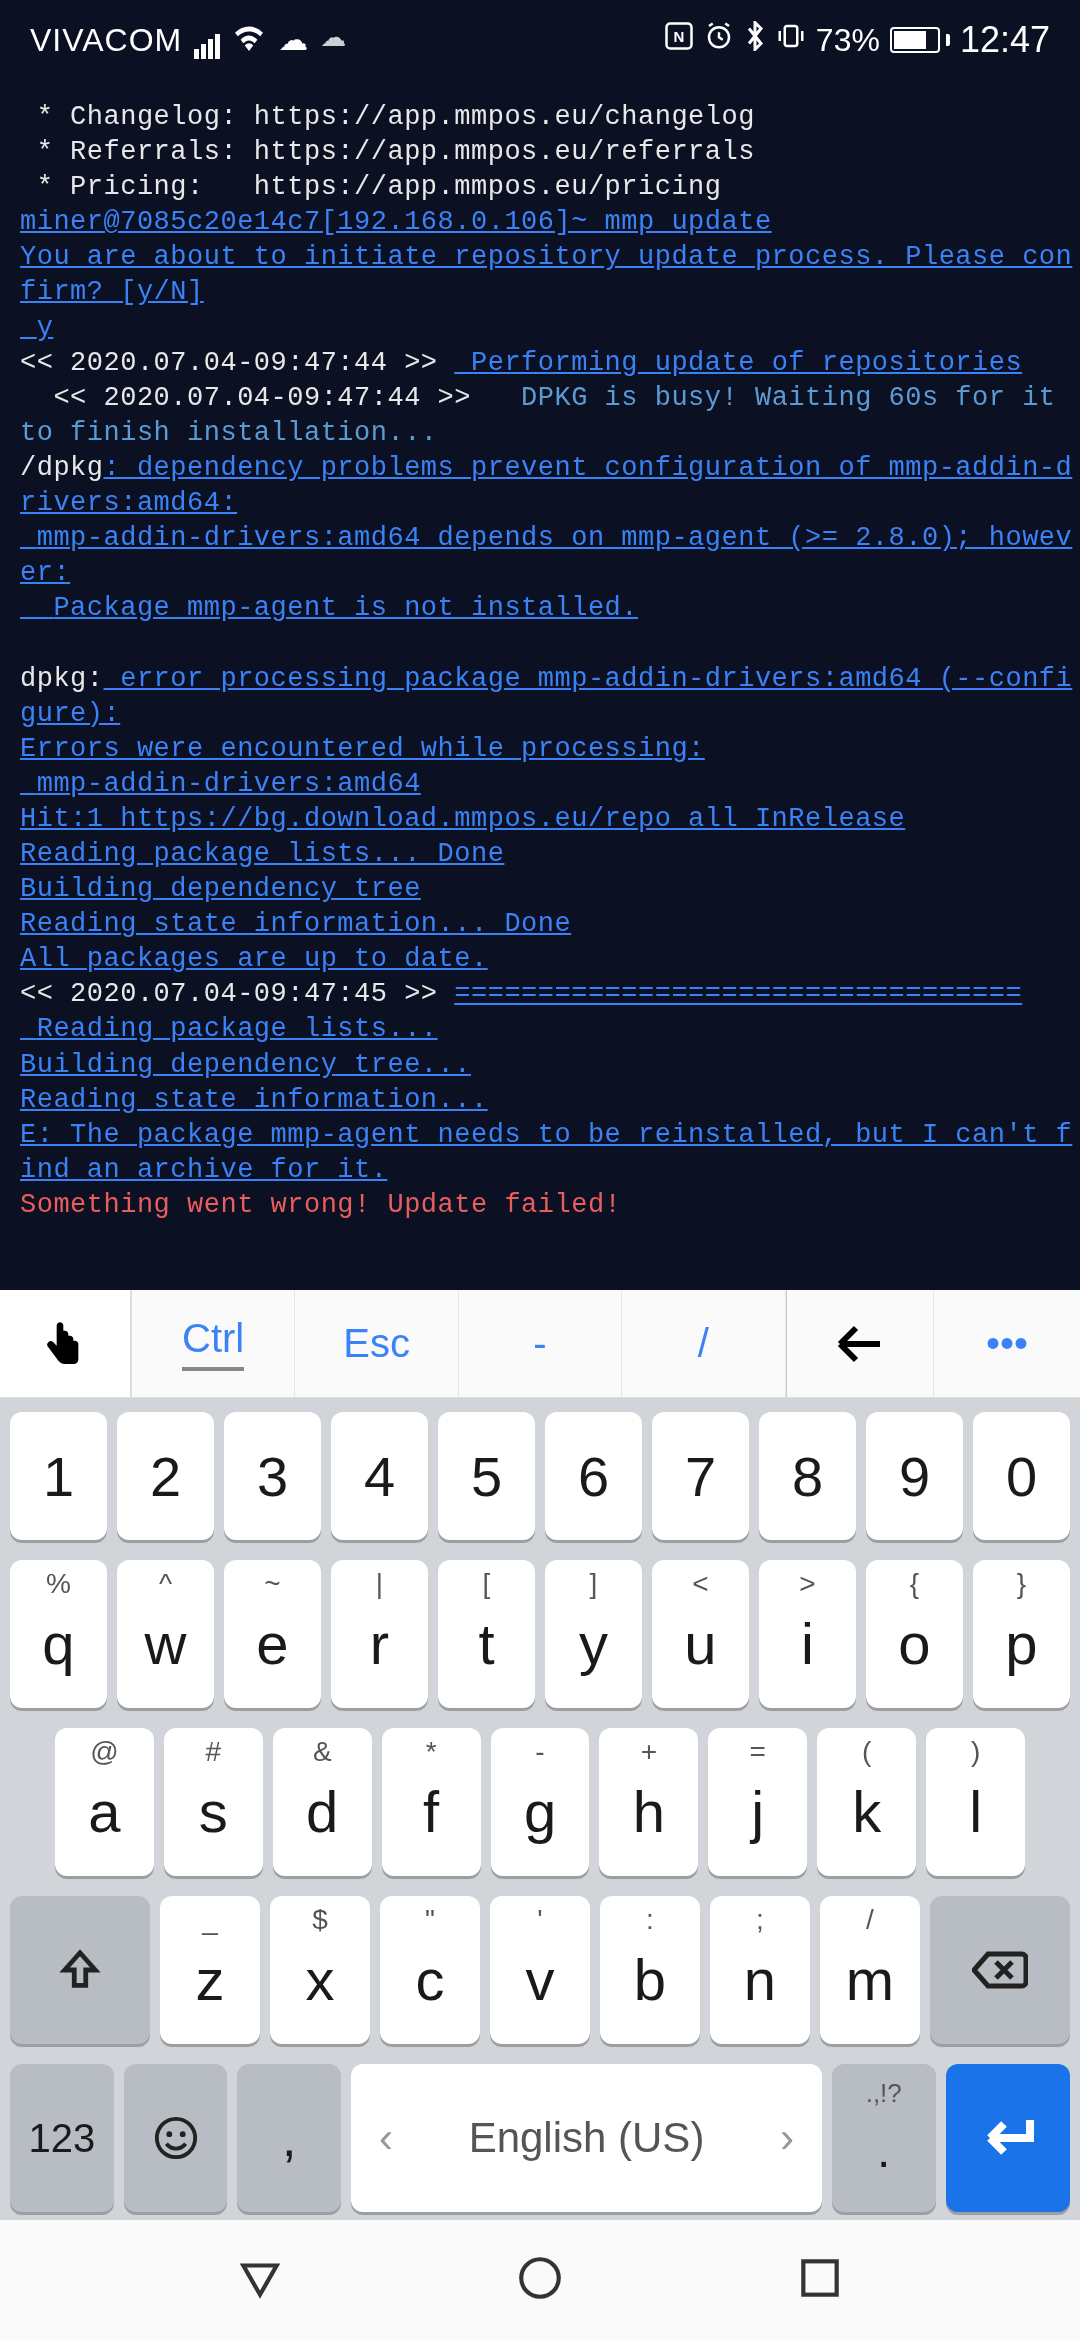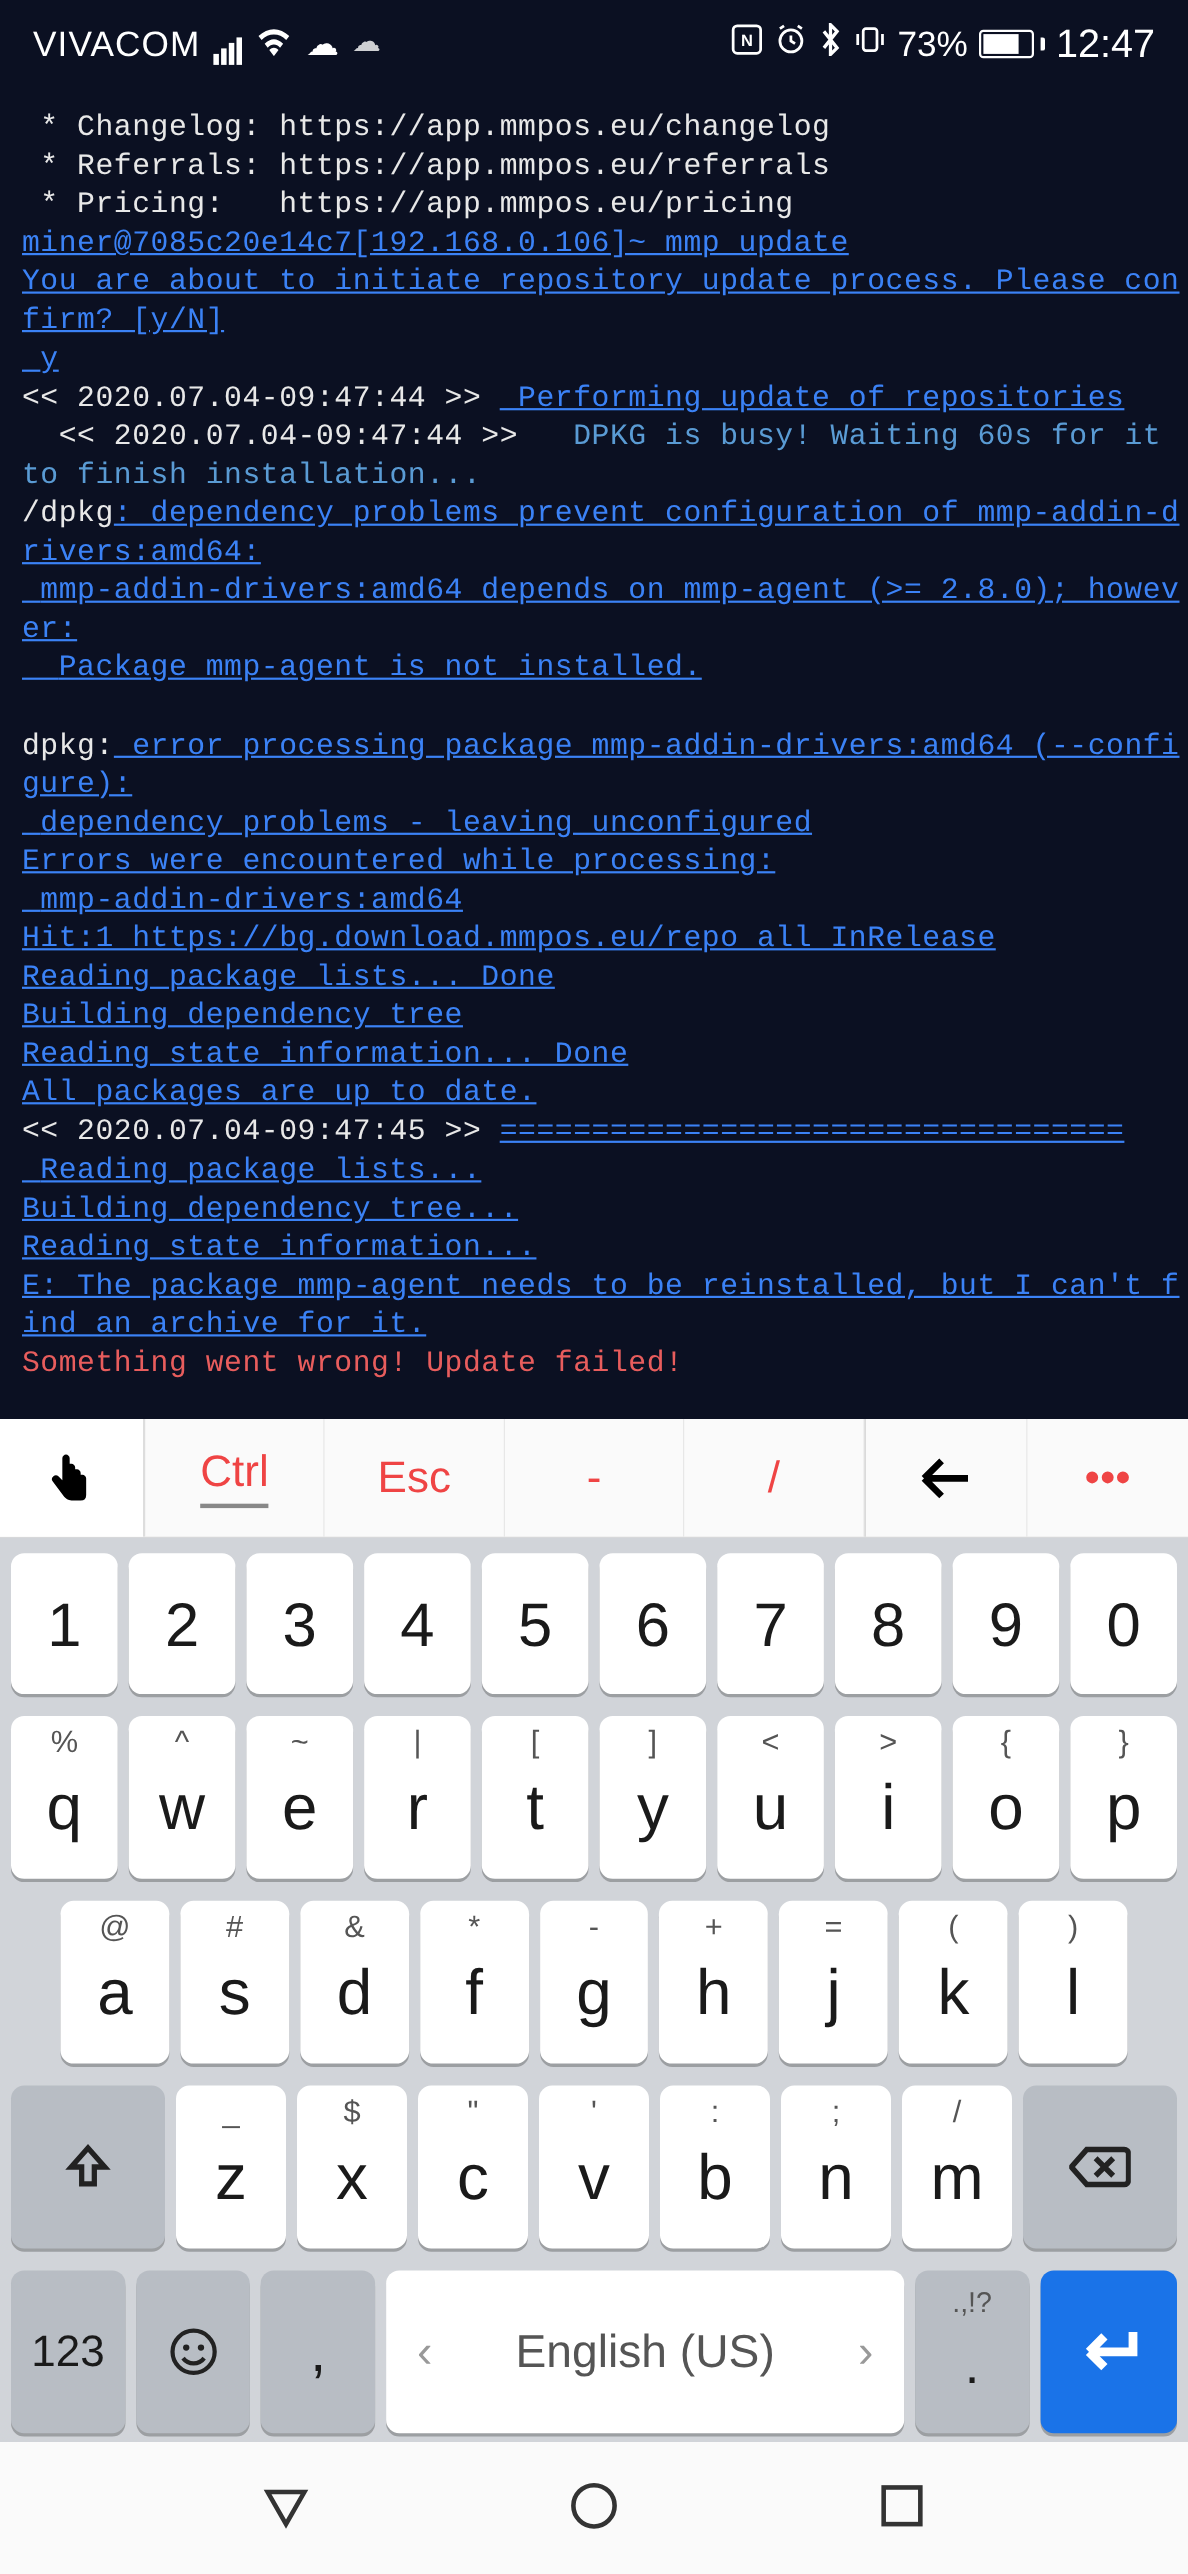--- a/index.html
+++ b/index.html
@@ -69,21 +69,21 @@
       display: flex;
       align-items: stretch;
       border-bottom: 1px solid #ddd;
     }
     .tool-btn {
       flex: 1;
       display: flex;
       align-items: center;
       justify-content: center;
       font-size: 40px;
-      color: #ef4444;
+      color: #3b82f6;
       font-family: -apple-system, sans-serif;
       border-right: 1px solid #e5e5e5;
     }
     .tool-btn.ctrl { font-weight: 400; }
     .tool-btn.touch { flex: 0.8; background: #fff; border-right: 2px solid #ddd; }
     .tool-sep { width: 1px; background: #ccc; }
     
     
     .keyboard {
       position: absolute;
@@ -209,21 +209,20 @@
   <div class="term-line green">miner@7085c20e14c7[192.168.0.106]~ mmp update</div>
   <div class="term-line green">You are about to initiate repository update process. Please confirm? [y/N]</div>
   <div class="term-line green"> y</div>
   <div class="term-line"><span class="white">&lt;&lt; 2020.07.04-09:47:44 &gt;&gt; </span><span class="green"> Performing update of repositories</span></div>
   <div class="term-line"><span class="white">  &lt;&lt; 2020.07.04-09:47:44 &gt;&gt; </span><span class="cyan">  DPKG is busy! Waiting 60s for it to finish installation...</span></div>
   <div class="term-line"><span class="white">/dpkg</span><span class="green">: dependency problems prevent configuration of mmp-addin-drivers:amd64:</span></div>
   <div class="term-line green"> mmp-addin-drivers:amd64 depends on mmp-agent (&gt;= 2.8.0); however:</div>
   <div class="term-line green">  Package mmp-agent is not installed.</div>
   <div class="term-line">&nbsp;</div>
   <div class="term-line"><span class="white">dpkg:</span><span class="green"> error processing package mmp-addin-drivers:amd64 (--configure):</span></div>
-  <div class="term-line green"> dependency problems - leaving unconfigured</div>
   <div class="term-line green">Errors were encountered while processing:</div>
   <div class="term-line green"> mmp-addin-drivers:amd64</div>
   <div class="term-line green">Hit:1 https://bg.download.mmpos.eu/repo all InRelease</div>
   <div class="term-line green">Reading package lists... Done</div>
   <div class="term-line green">Building dependency tree</div>
   <div class="term-line green">Reading state information... Done</div>
   <div class="term-line green">All packages are up to date.</div>
   <div class="term-line"><span class="white">&lt;&lt; 2020.07.04-09:47:45 &gt;&gt; </span><span class="green">==================================</span></div>
   <div class="term-line green"> Reading package lists...</div>
   <div class="term-line green">Building dependency tree...</div>

